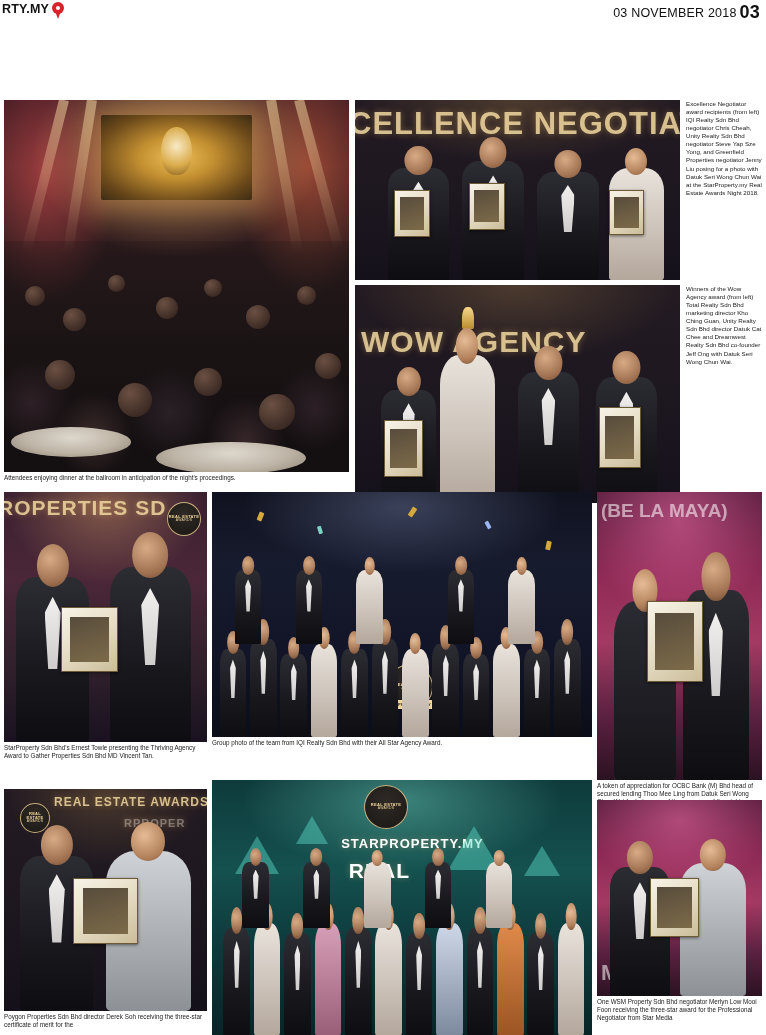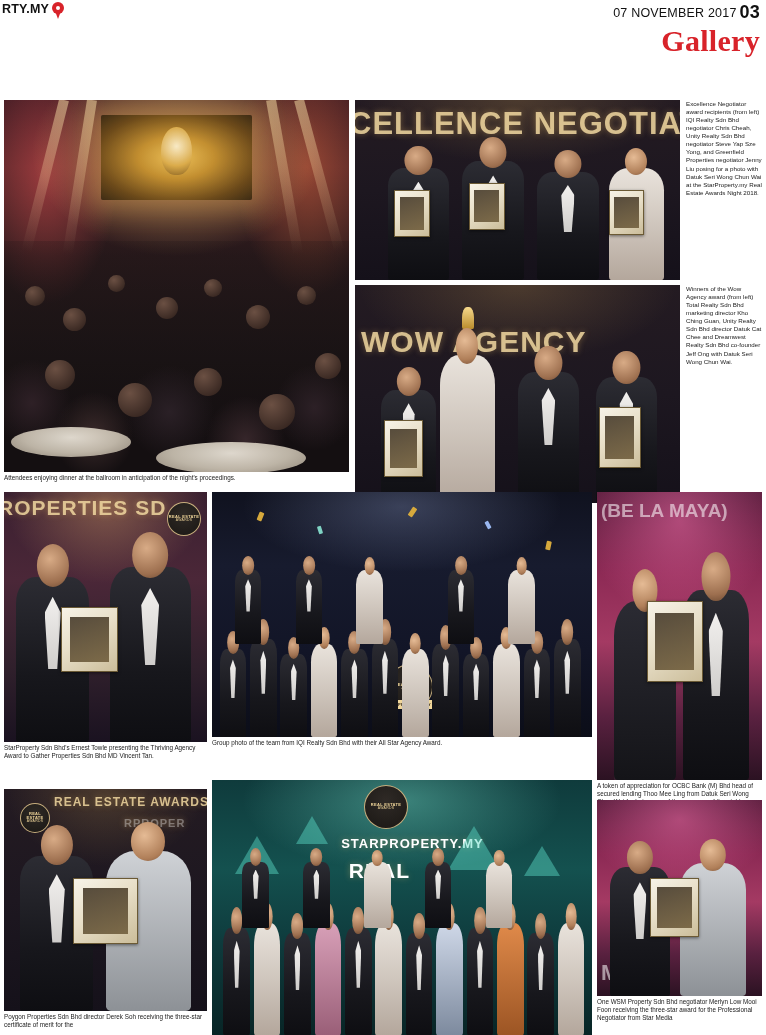--- a/index.html
+++ b/index.html
@@ -313,23 +313,22 @@
   <div class="masthead">
     <div class="brand">
       <span>RTY.MY</span>
       <span class="pin">
         <span class="head"></span>
           <span class="tip"></span>
       </span>
     </div>
     <div class="head-right">
       <div class="dateline">
-        <span>07 NOVEMBER 2017</span><span class="pageno">03</span>
-      </div>
-      <div class="section-title">Gallery</div>
+        <span>03 NOVEMBER 2018</span><span class="pageno">03</span>
+      </div>
     </div>
   </div>
 
   <div id="blk-ballroom">
     <div class="photo ballroom-bg" style="width:345px;height:372px;">
       <div class="ph-inner">
         <div class="stage-screen"></div>
         <div class="beam" style="left:16%;transform:rotate(14deg);"></div>
         <div class="beam" style="left:24%;transform:rotate(9deg);"></div>
         <div class="beam" style="left:76%;transform:rotate(-10deg);"></div>

